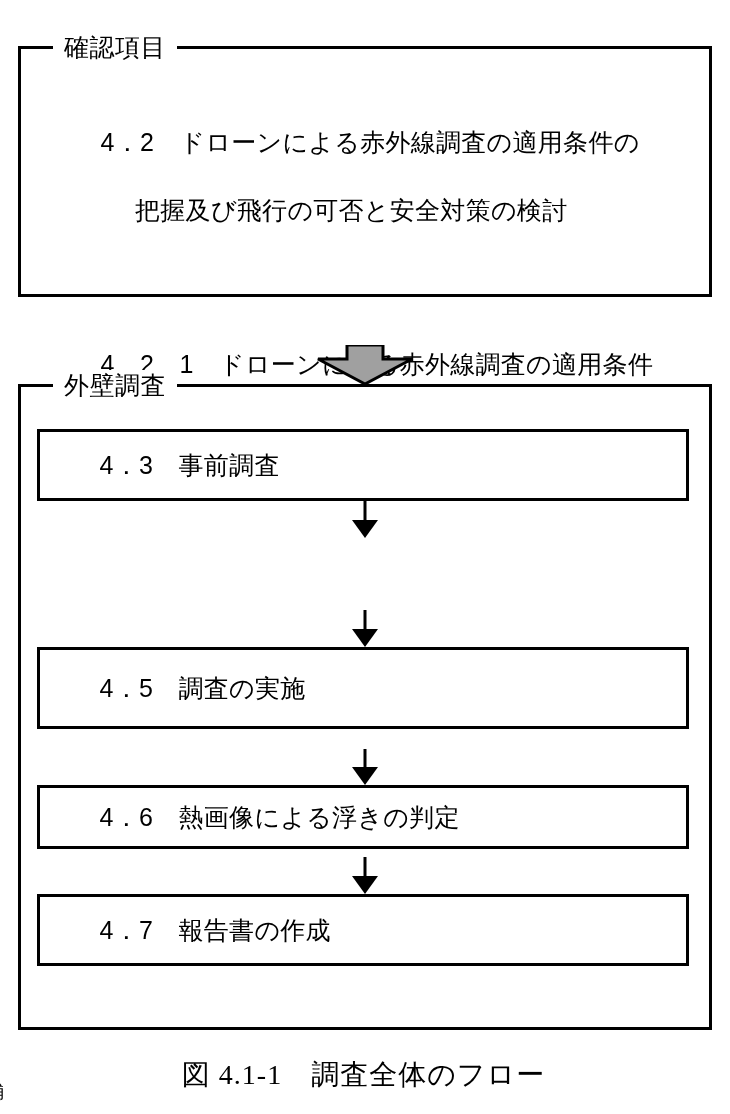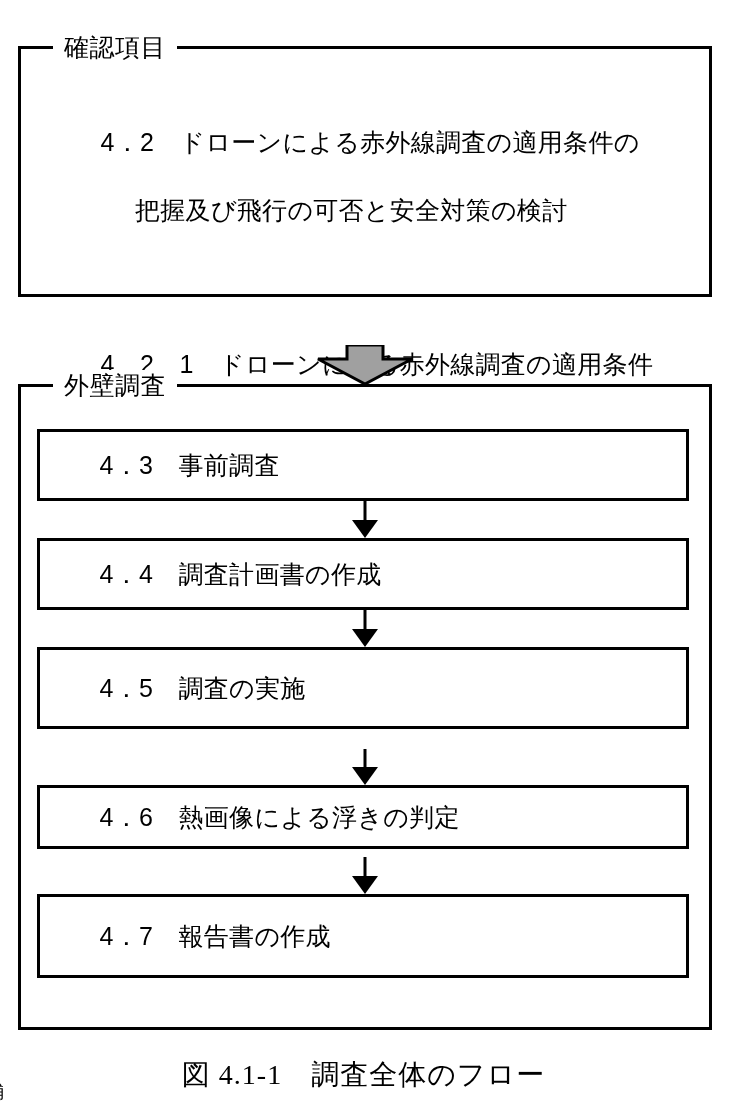--- a/index.html
+++ b/index.html
@@ -88,21 +88,21 @@
   }
   .proc-text .sub {
     display: block;
     padding-left: 26px;
   }
 
   #box-43 { top: 42px;  height: 72px; }
   #box-44 { top: 151px; height: 72px; }
   #box-45 { top: 260px; height: 82px; }
   #box-46 { top: 398px; height: 64px; }
-  #box-47 { top: 507px; height: 84px; }
+  #box-47 { top: 507px; height: 72px; }
 
   
   .arrow {
     position: absolute;
     left: 50%;
     transform: translateX(-50%);
     width: 26px;
   }
   .arrow .shaft {
     position: absolute;
@@ -212,25 +212,20 @@
     <div class="proc-text">
       <span>4．3　事前調査</span>
     </div>
   </div>
 
   <div class="arrow" id="arrow-43-44">
     <span class="shaft"></span>
     <span class="head"></span>
   </div>
 
-  <div class="proc-box" id="box-44">
-    <div class="proc-text">
-      <span>4．4　調査計画書の作成</span>
-    </div>
-  </div>
 
   <div class="arrow" id="arrow-44-45">
     <span class="shaft"></span>
     <span class="head"></span>
   </div>
 
   <div class="proc-box" id="box-45">
     <div class="proc-text">
       <span>4．5　調査の実施</span>
     </div>

